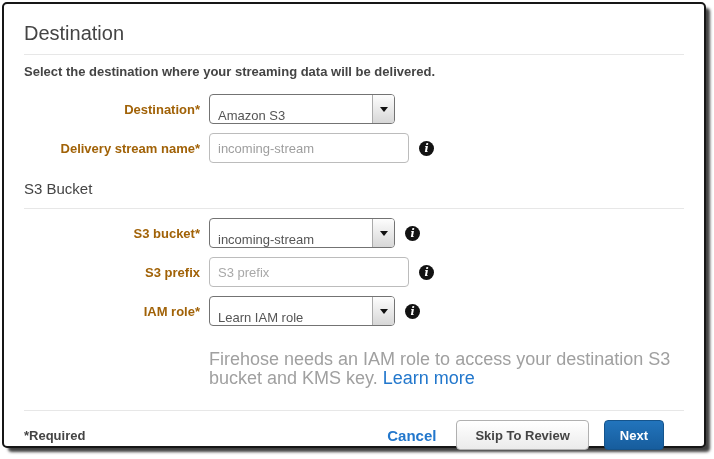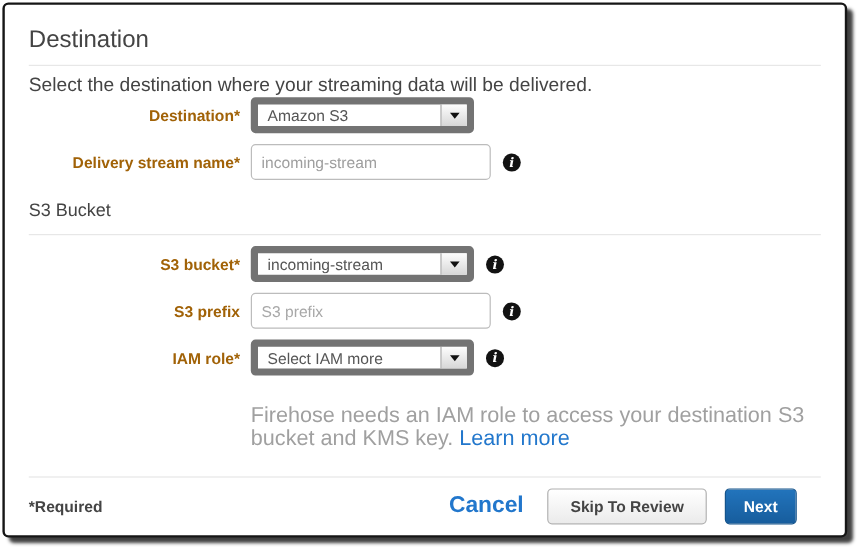--- a/index.html
+++ b/index.html
@@ -21,33 +21,33 @@
     padding: 12px 20px 14px 20px;
   }
   h1.page-title {
     font-size: 20px; font-weight: normal; color: #444;
     margin-top: 4px; line-height: 26px; margin-bottom: 8px;
   }
   .rule {
     border: none; border-top: 1px solid #e7e7e7;
     height: 0; margin: 0 0 9px 0;
   }
-  p.desc { font-size: 16px; color: #444; line-height: 16px; margin-bottom: 1px; }
+  p.desc { font-size: 13px; color: #444; line-height: 16px; margin-bottom: 14px; font-weight: bold; }
 
   .form-row { display: flex; align-items: center; margin-bottom: 9px; height: 30px; }
   .form-label {
     width: 176px; margin-right: 9px;
     text-align: right; font-weight: bold; color: #a16207; font-size: 13px;
     flex: none;
   }
   .select {
     width: 186px; height: 30px; flex: none;
     background: #ffffff;
-    border: 6px solid #737373; border-radius: 4px;
-    display: flex; align-items: center;
+    border: 1px solid #737373; border-radius: 4px;
+    display: flex; align-items: flex-end;
     cursor: pointer; overflow: hidden;
   }
   .select-value {
     flex: 1; padding: 0 8px; color: #555;
     white-space: nowrap; overflow: hidden;
   }
   .select-arrow {
     flex: none; width: 22px; height: 100%;
     background: linear-gradient(#fdfdfd, #d7d7d7);
     border-left: 1px solid #aaa;
@@ -88,21 +88,21 @@
   }
   .link { color: #2277cc; text-decoration: none; cursor: pointer; }
   .help-text .link { font-weight: normal; }
   .footer-rule { margin-top: 22px; margin-bottom: 0; }
   .footer {
     display: flex; align-items: center;
     margin-top: 9px; height: 30px;
   }
   .required-note { font-weight: bold; color: #444; }
   .footer-spacer { flex: 1; }
-  .cancel-link { font-weight: bold; font-size: 19px; margin-right: 20px; }
+  .cancel-link { font-weight: bold; font-size: 15px; margin-right: 20px; }
   .btn {
     height: 30px; border-radius: 4px;
     font-family: "Liberation Sans", sans-serif;
     font-size: 13px; font-weight: bold;
     display: inline-flex; align-items: center; justify-content: center;
     cursor: pointer;
   }
   .btn-default {
     background: linear-gradient(#ffffff, #ebebeb);
     border: 1px solid #b0b0b0;
@@ -160,21 +160,21 @@
 
   <div class="form-row">
     <div class="form-label">S3 prefix</div>
     <input type="text" class="text-input" placeholder="S3 prefix" style="">
     <span class="info-icon">i</span>
   </div>
 
   <div class="form-row">
     <div class="form-label">IAM role*</div>
     <div class="select">
-      <span class="select-value">Select IAM more</span>
+      <span class="select-value">Learn IAM role</span>
       <span class="select-arrow">
           <span class="caret-down"></span>
         </span>
     </div>
     <span class="info-icon">i</span>
   </div>
 
   <div class="help-text">
     <span>Firehose needs an IAM role to access your destination S3 bucket and KMS key.</span>
     <a class="link">Learn more</a>

